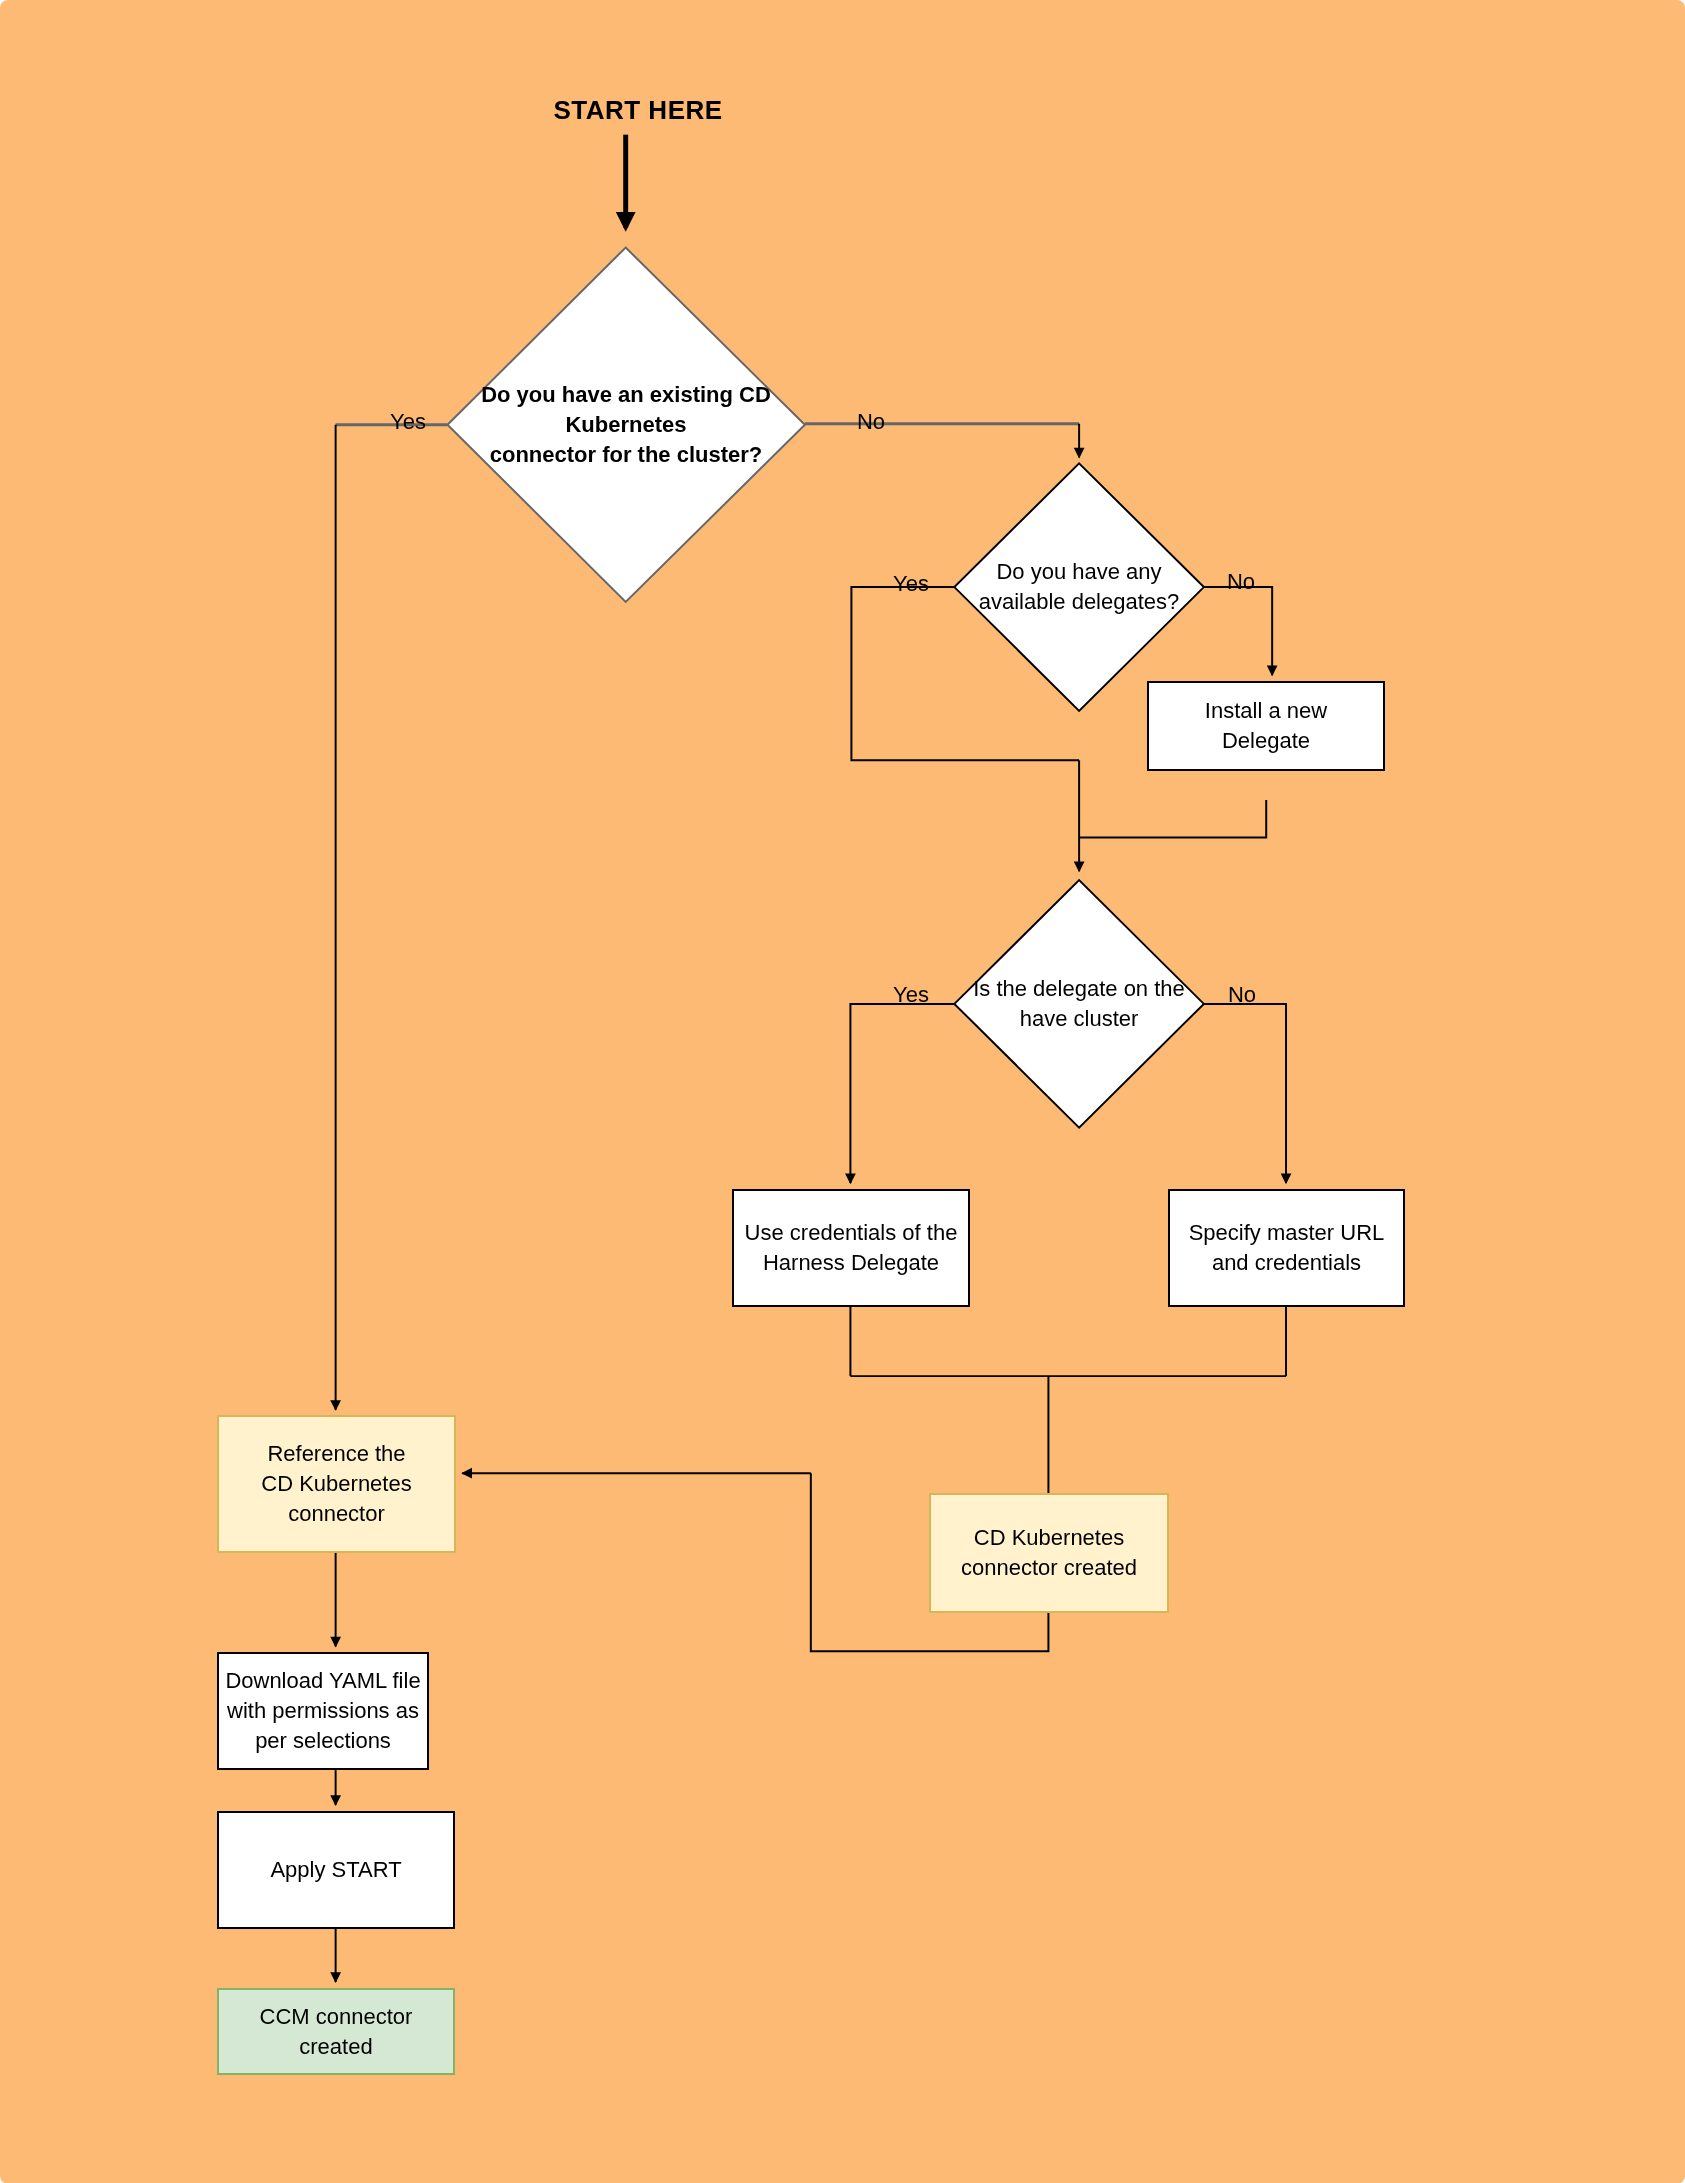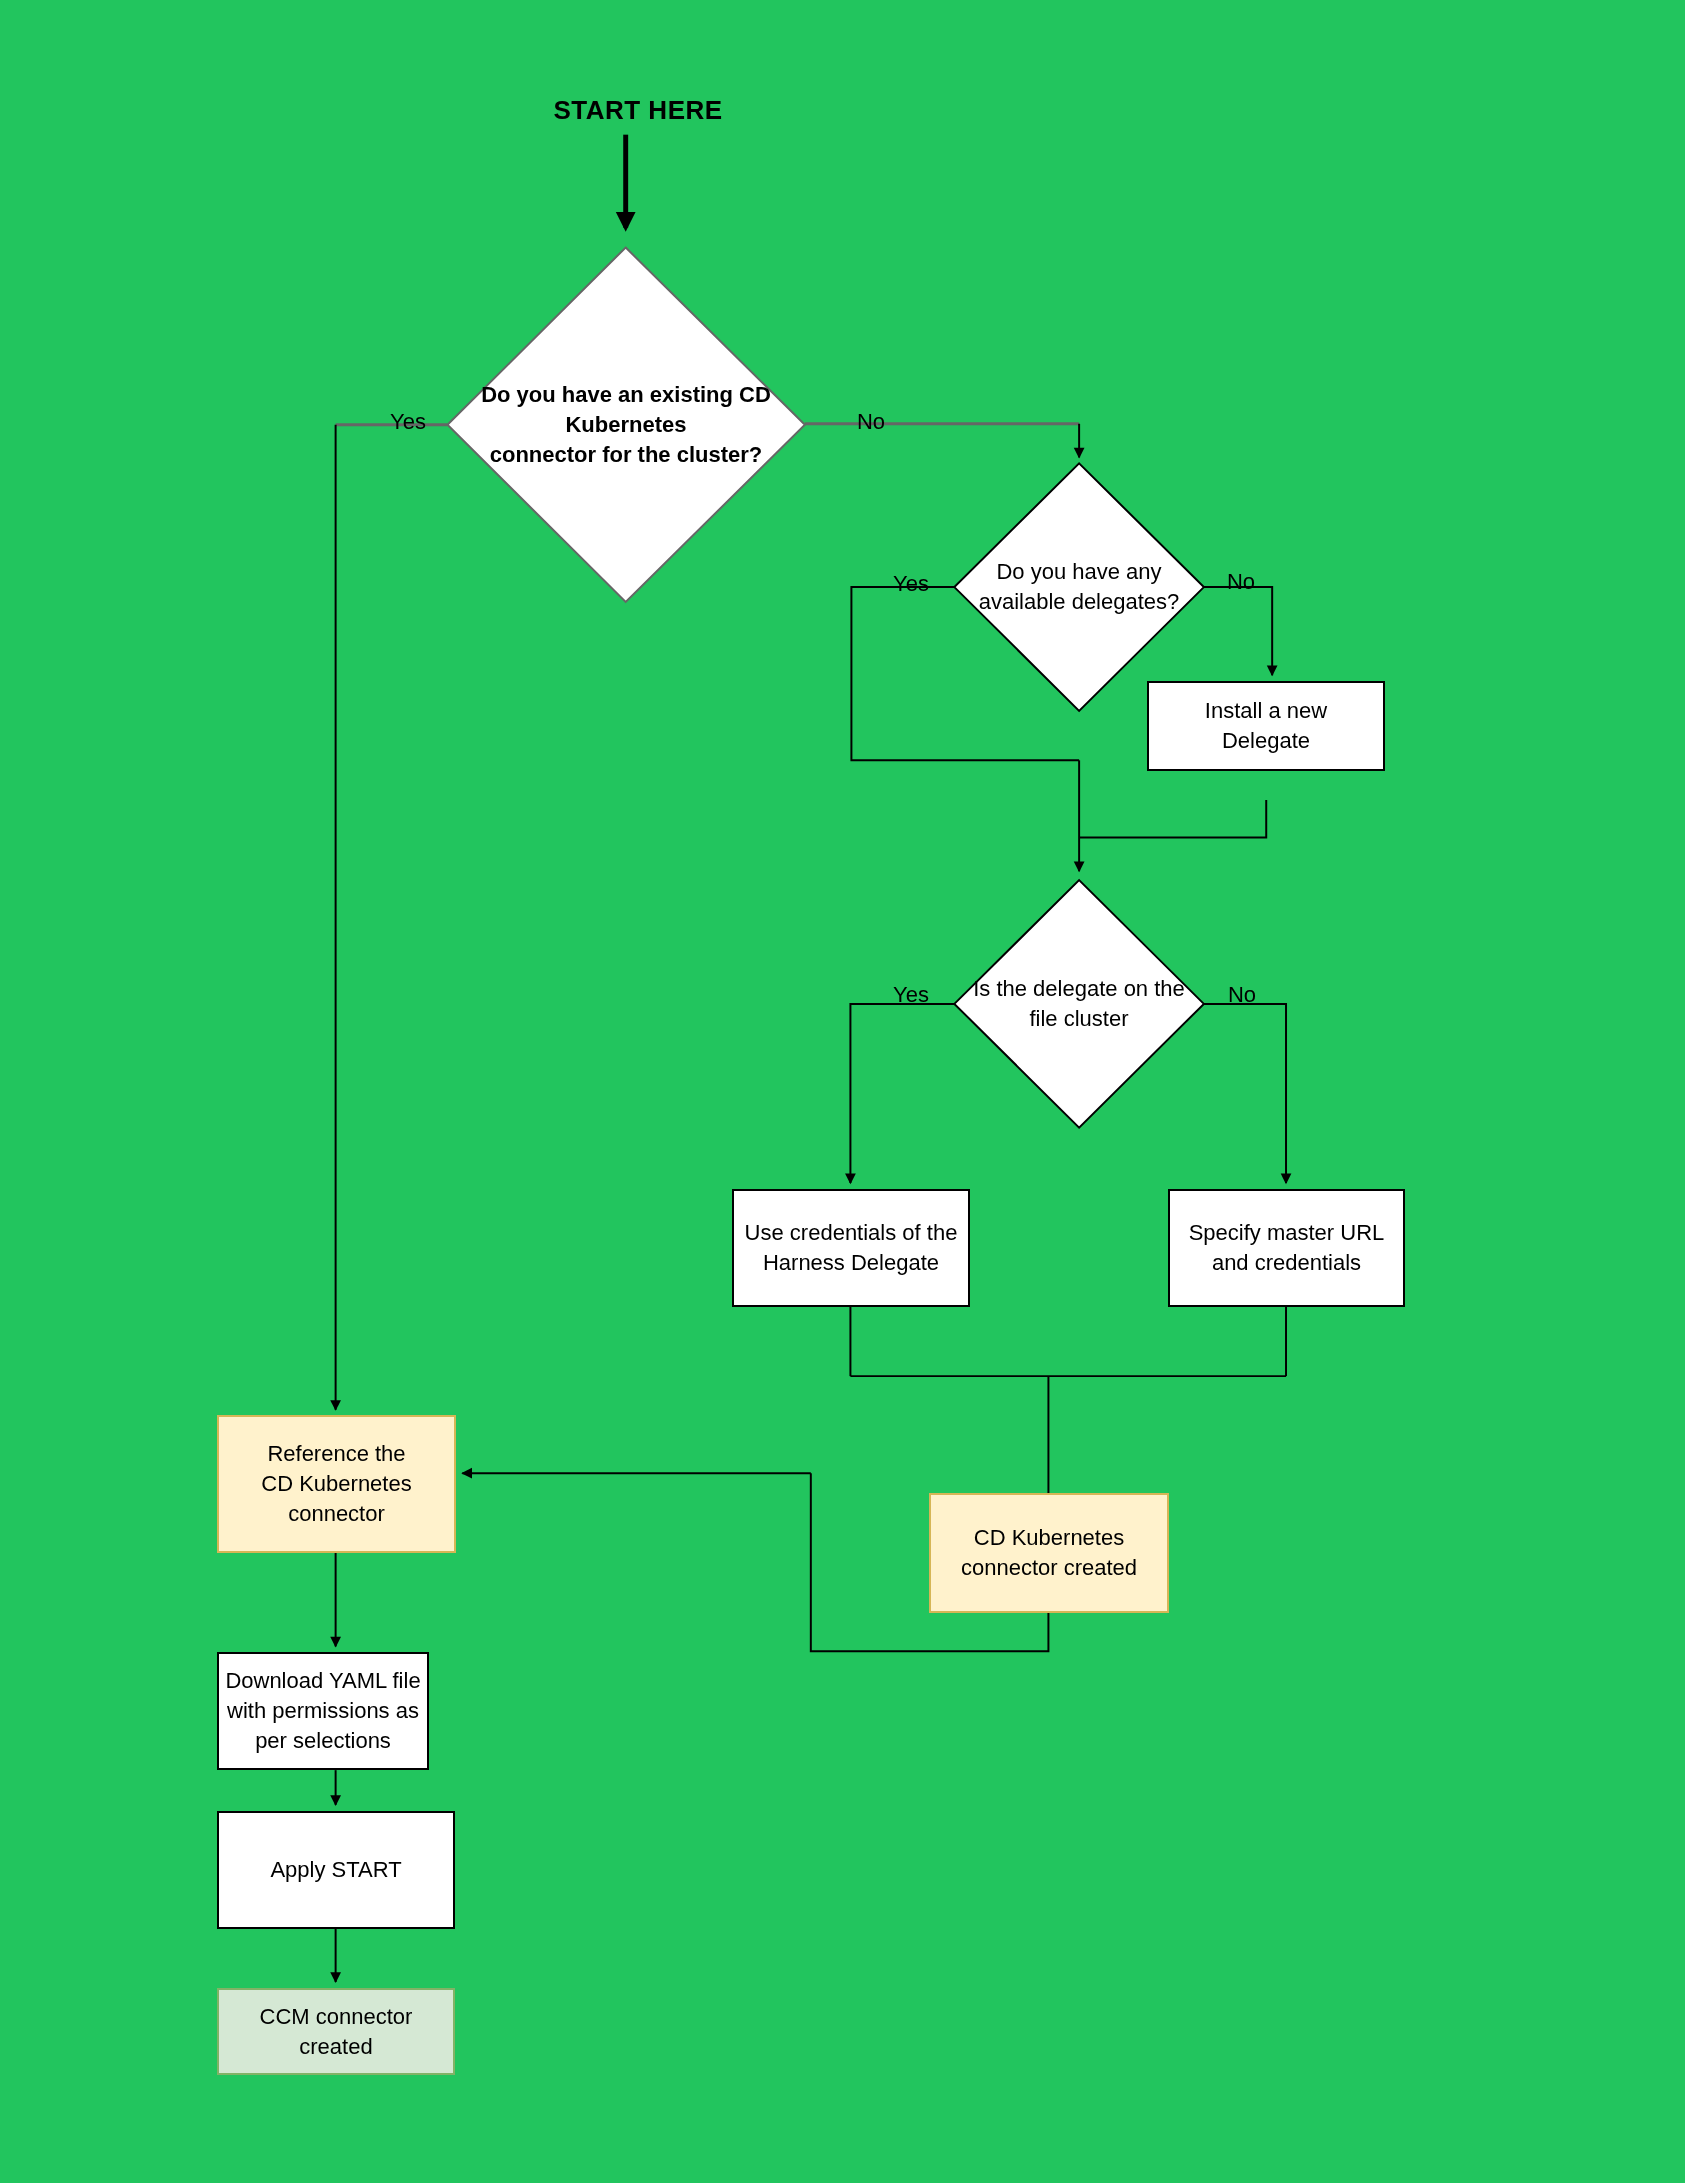--- a/index.html
+++ b/index.html
@@ -1,22 +1,23 @@
 <!DOCTYPE html>
 <html style="--line: #000000; --gray-line: #666666; --text: #000000; --yellow-fill: #FFF2CC; --yellow-border: #D6B656; --green-fill: #D5E8D4; --green-border: #82B366;"><head>
 <meta charset="utf-8">
 <style>
   html,body{margin:0;padding:0;background:#ffffff;}
   #canvas{
     position:relative;
     width:1685px;height:2184px;
-    background:#22c55e;
+    background:#fdba74;
     font-family:"Liberation Sans", sans-serif;
     color:var(--text,#000);
     overflow:hidden;
+    border-radius:8px;
   }
   #wires{position:absolute;left:0;top:0;width:1685px;height:2184px;}
   .edge{fill:none;stroke:var(--line,#000);stroke-width:2;}
   .edge-gray{fill:none;stroke:var(--gray-line,#666);stroke-width:3;}
   .edge-thick{fill:none;stroke:var(--line,#000);stroke-width:5;}
   .diamond{fill:#ffffff;stroke:var(--line,#000);stroke-width:2;}
   .diamond-gray{fill:#ffffff;stroke:var(--gray-line,#666);stroke-width:2;}
   .node{
     position:absolute;box-sizing:border-box;
     display:flex;align-items:center;justify-content:center;
@@ -88,21 +89,21 @@
   </svg>
 
   <div class="start-title" style="left:638px;top:110px;">START HERE</div>
 
   <div class="dlabel" style="left:626px;top:425px;width:356px;font-weight:bold;">Do you have an existing CD
 Kubernetes
 connector for the cluster?</div>
   <div class="dlabel" style="left:1079px;top:587px;width:297px;">Do you have any
 available delegates?</div>
   <div class="dlabel" style="left:1079px;top:1004px;width:317px;">Is the delegate on the
-file cluster</div>
+have cluster</div>
 
   <div class="blabel" style="left:408px;top:402px;">Yes</div>
   <div class="blabel" style="left:871px;top:402px;">No</div>
   <div class="blabel" style="left:911px;top:564px;">Yes</div>
   <div class="blabel" style="left:1241px;top:562px;">No</div>
   <div class="blabel" style="left:911px;top:975px;">Yes</div>
   <div class="blabel" style="left:1242px;top:975px;">No</div>
 
   <div class="node" style="left:1147px;top:681px;width:238px;height:90px;">Install a new
 Delegate</div>

